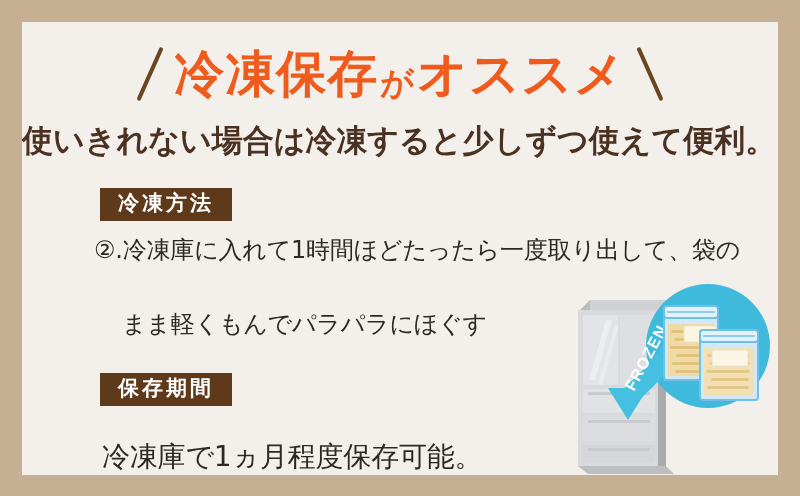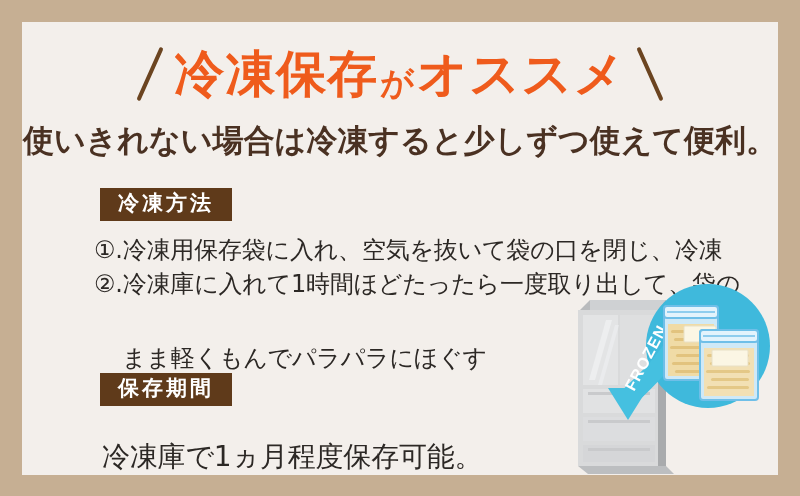--- a/index.html
+++ b/index.html
@@ -63,21 +63,21 @@
     font-weight: 700;
     color: #ef5b1c;
     padding: 0 2px;
   }
 
   
   .subtitle {
     position: absolute;
     left: 0;
     top: 98px;
-    width: 756px;
+    width: 669px;
     text-align: center;
     font-size: 31px;
     font-weight: 700;
     color: #4a3122;
     letter-spacing: 0px;
     white-space: nowrap;
   }
 
   
   .chip {
@@ -153,23 +153,20 @@
         <span>オススメ</span>
       </div>
       <div class="slash right"></div>
     </div>
 
     <div class="subtitle">使いきれない場合は冷凍すると少しずつ使えて便利。</div>
 
     <div class="chip chip-method">冷凍方法</div>
 
     <div class="steps">
-      <div class="step">
-        <span>①.</span><span>冷凍用保存袋に入れ、空気を抜いて袋の口を閉じ、冷凍</span>
-      </div>
       <div class="step">
         <span>②.</span><span>冷凍庫に入れて1時間ほどたったら一度取り出して、袋の</span>
       </div>
       <div class="step-cont">まま軽くもんでパラパラにほぐす</div>
     </div>
 
     <div class="chip chip-period">保存期間</div>
 
     <div class="period-body">冷凍庫で1ヵ月程度保存可能。</div>
 

